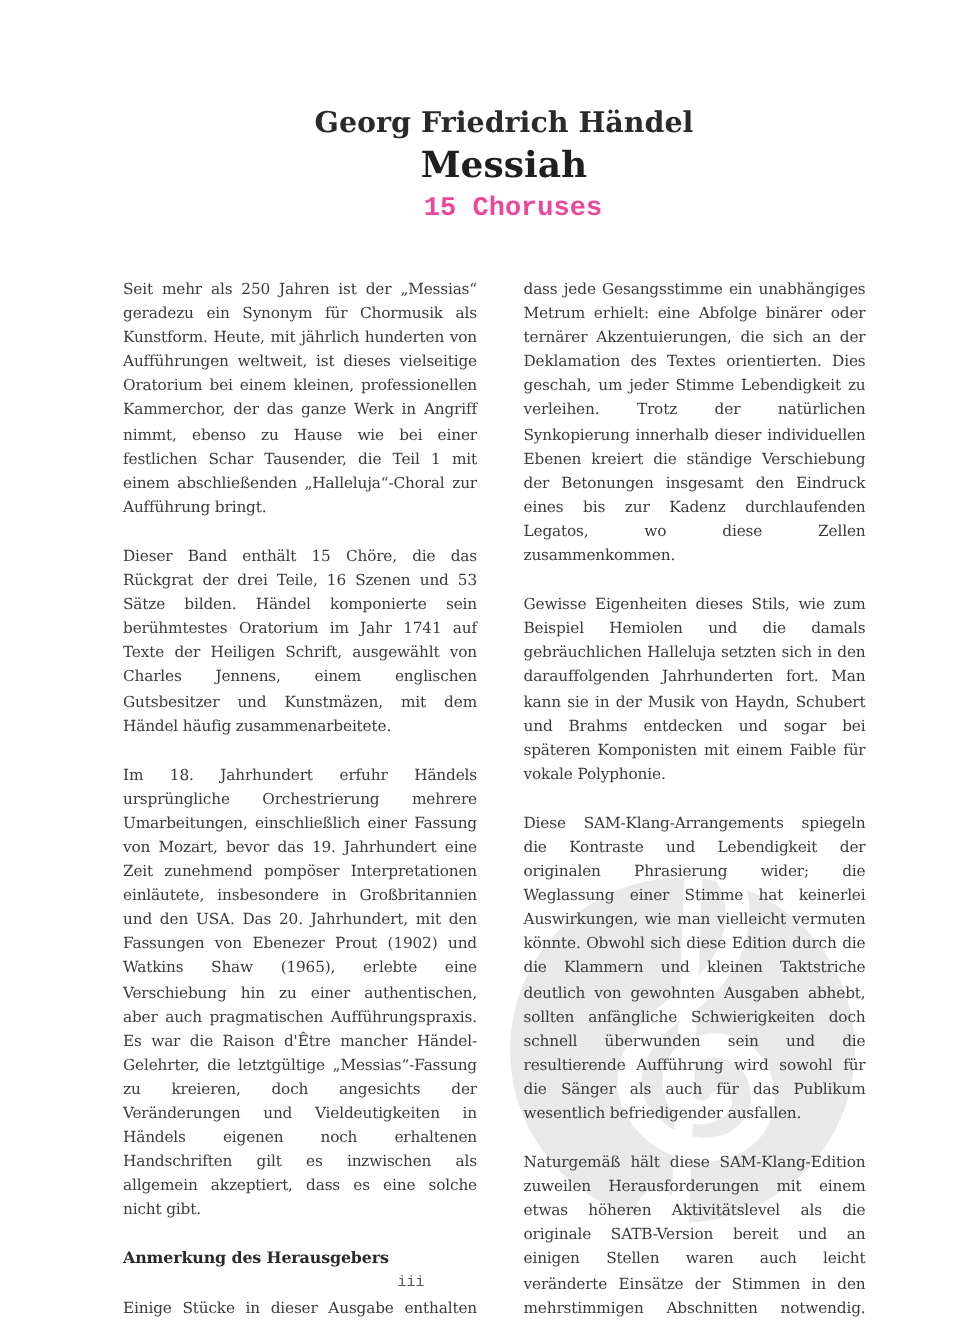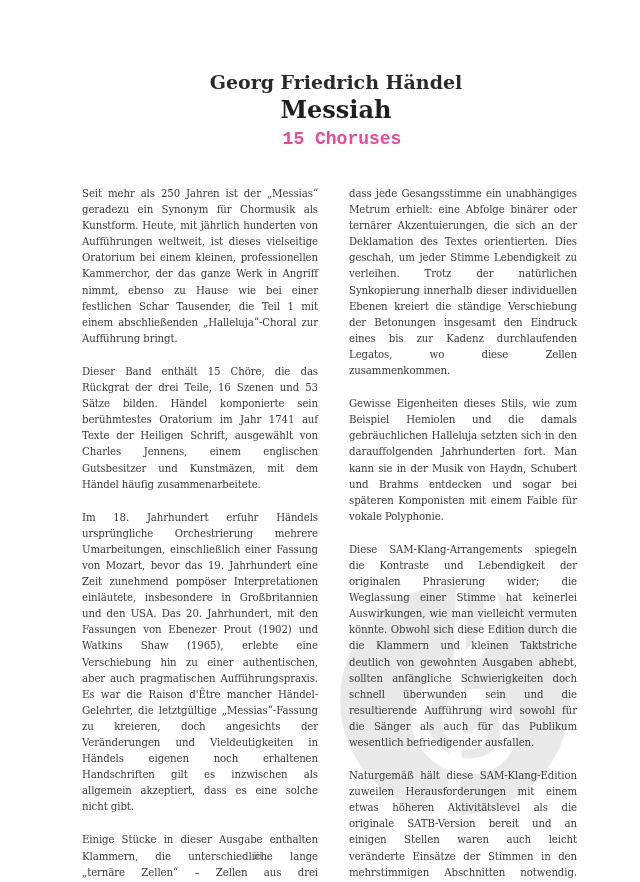--- a/index.html
+++ b/index.html
@@ -73,25 +73,25 @@
     left: 335px;
     top: 545px;
     width: 240px;
     height: 290px;
     z-index: 0;
     opacity: 0.16;
   }
   .col, .header { z-index: 1; }
   .page-number {
     position: absolute;
-    left: 0;
+    left: 16px;
     width: 516px;
     top: 850px;
     text-align: center;
-    font-family: Liberation Serif, serif;
+    font-family: Liberation Mono, monospace;
     font-size: 10px;
     color: #555;
   }
 </style>
 </head>
 <body>
 
 <div class="header">
   <div class="composer">Georg Friedrich Händel</div>
   <div class="title">Messiah</div>
@@ -102,20 +102,21 @@
   <circle cx="120" cy="155" r="115" fill="#7a7a7a"></circle>
   <path d="M128 20 C 170 40, 165 95, 120 125 C 80 150, 70 190, 110 215 C 150 235, 185 205, 170 170 C 155 140, 110 150, 115 180 C 118 200, 140 200, 145 190" fill="none" stroke="#ffffff" stroke-width="16" stroke-linecap="round"></path>
   <path d="M128 20 L 118 275" fill="none" stroke="#ffffff" stroke-width="12" stroke-linecap="round"></path>
   <circle cx="103" cy="262" r="14" fill="#ffffff"></circle>
 </svg>
 
 <div class="col col-left">
   <p>Seit mehr als 250 Jahren ist der „Messias“ geradezu ein Synonym für Chormusik als Kunstform. Heute, mit jährlich hunderten von Aufführungen weltweit, ist dieses vielseitige Oratorium bei einem kleinen, professionellen Kammerchor, der das ganze Werk in Angriff nimmt, ebenso zu Hause wie bei einer festlichen Schar Tausender, die Teil 1 mit einem abschließenden „Halleluja“-Choral zur Aufführung bringt.</p>
   <p>Dieser Band enthält 15 Chöre, die das Rückgrat der drei Teile, 16 Szenen und 53 Sätze bilden. Händel komponierte sein berühmtestes Oratorium im Jahr 1741 auf Texte der Heiligen Schrift, ausgewählt von Charles Jennens, einem englischen Gutsbesitzer und Kunstmäzen, mit dem Händel häufig zusammenarbeitete.</p>
   <p>Im 18. Jahrhundert erfuhr Händels ursprüngliche Orchestrierung mehrere Umarbeitungen, einschließlich einer Fassung von Mozart, bevor das 19. Jahrhundert eine Zeit zunehmend pompöser Interpretationen einläutete, insbesondere in Großbritannien und den USA. Das 20. Jahrhundert, mit den Fassungen von Ebenezer Prout (1902) und Watkins Shaw (1965), erlebte eine Verschiebung hin zu einer authentischen, aber auch pragmatischen Aufführungspraxis. Es war die Raison d'Être mancher Händel-Gelehrter, die letztgültige „Messias“-Fassung zu kreieren, doch angesichts der Veränderungen und Vieldeutigkeiten in Händels eigenen noch erhaltenen Handschriften gilt es inzwischen als allgemein akzeptiert, dass es eine solche nicht gibt.</p>
+  <h4>Anmerkung des Herausgebers</h4>
   <p class="tight"><span>Einige Stücke in dieser Ausgabe enthalten Klammern, die unterschiedliche lange „ternäre Zellen“ – Zellen aus drei Schlagzeiten – umfassen. Vor der Mitte des 17. Jahrhunderts, im </span></p>
 </div>
 
 <div class="col col-right">
   <p>dass jede Gesangsstimme ein unabhängiges Metrum erhielt: eine Abfolge binärer oder ternärer Akzentuierungen, die sich an der Deklamation des Textes orientierten. Dies geschah, um jeder Stimme Lebendigkeit zu verleihen. Trotz der natürlichen Synkopierung innerhalb dieser individuellen Ebenen kreiert die ständige Verschiebung der Betonungen insgesamt den Eindruck eines bis zur Kadenz durchlaufenden Legatos, wo diese Zellen zusammenkommen.</p>
   <p>Gewisse Eigenheiten dieses Stils, wie zum Beispiel Hemiolen und die damals gebräuchlichen Halleluja setzten sich in den darauffolgenden Jahrhunderten fort. Man kann sie in der Musik von Haydn, Schubert und Brahms entdecken und sogar bei späteren Komponisten mit einem Faible für vokale Polyphonie.</p>
   <p class="tight">Diese SAM-Klang-Arrangements spiegeln die Kontraste und Lebendigkeit der originalen Phrasierung wider; die Weglassung einer Stimme hat keinerlei Auswirkungen, wie man vielleicht vermuten könnte. Obwohl sich diese Edition durch die die Klammern und kleinen Taktstriche deutlich von gewohnten Ausgaben abhebt, sollten anfängliche Schwierigkeiten doch schnell überwunden sein und die resultierende Aufführung wird sowohl für die Sänger als auch für das Publikum wesentlich befriedigender ausfallen.</p>
   <p class="tight">Naturgemäß hält diese SAM-Klang-Edition zuweilen Herausforderungen mit einem etwas höheren Aktivitätslevel als die originale SATB-Version bereit und an einigen Stellen waren auch leicht veränderte Einsätze der Stimmen in den mehrstimmigen Abschnitten notwendig. Dennoch kann die originale Orchesterbegleitung ohne Einschränkungen zusammen mit dieser Version verwendet werden, und das Werk kann auch mühelos mit dem Klavierauszug aufgeführt werden.</p>
 </div>
 

